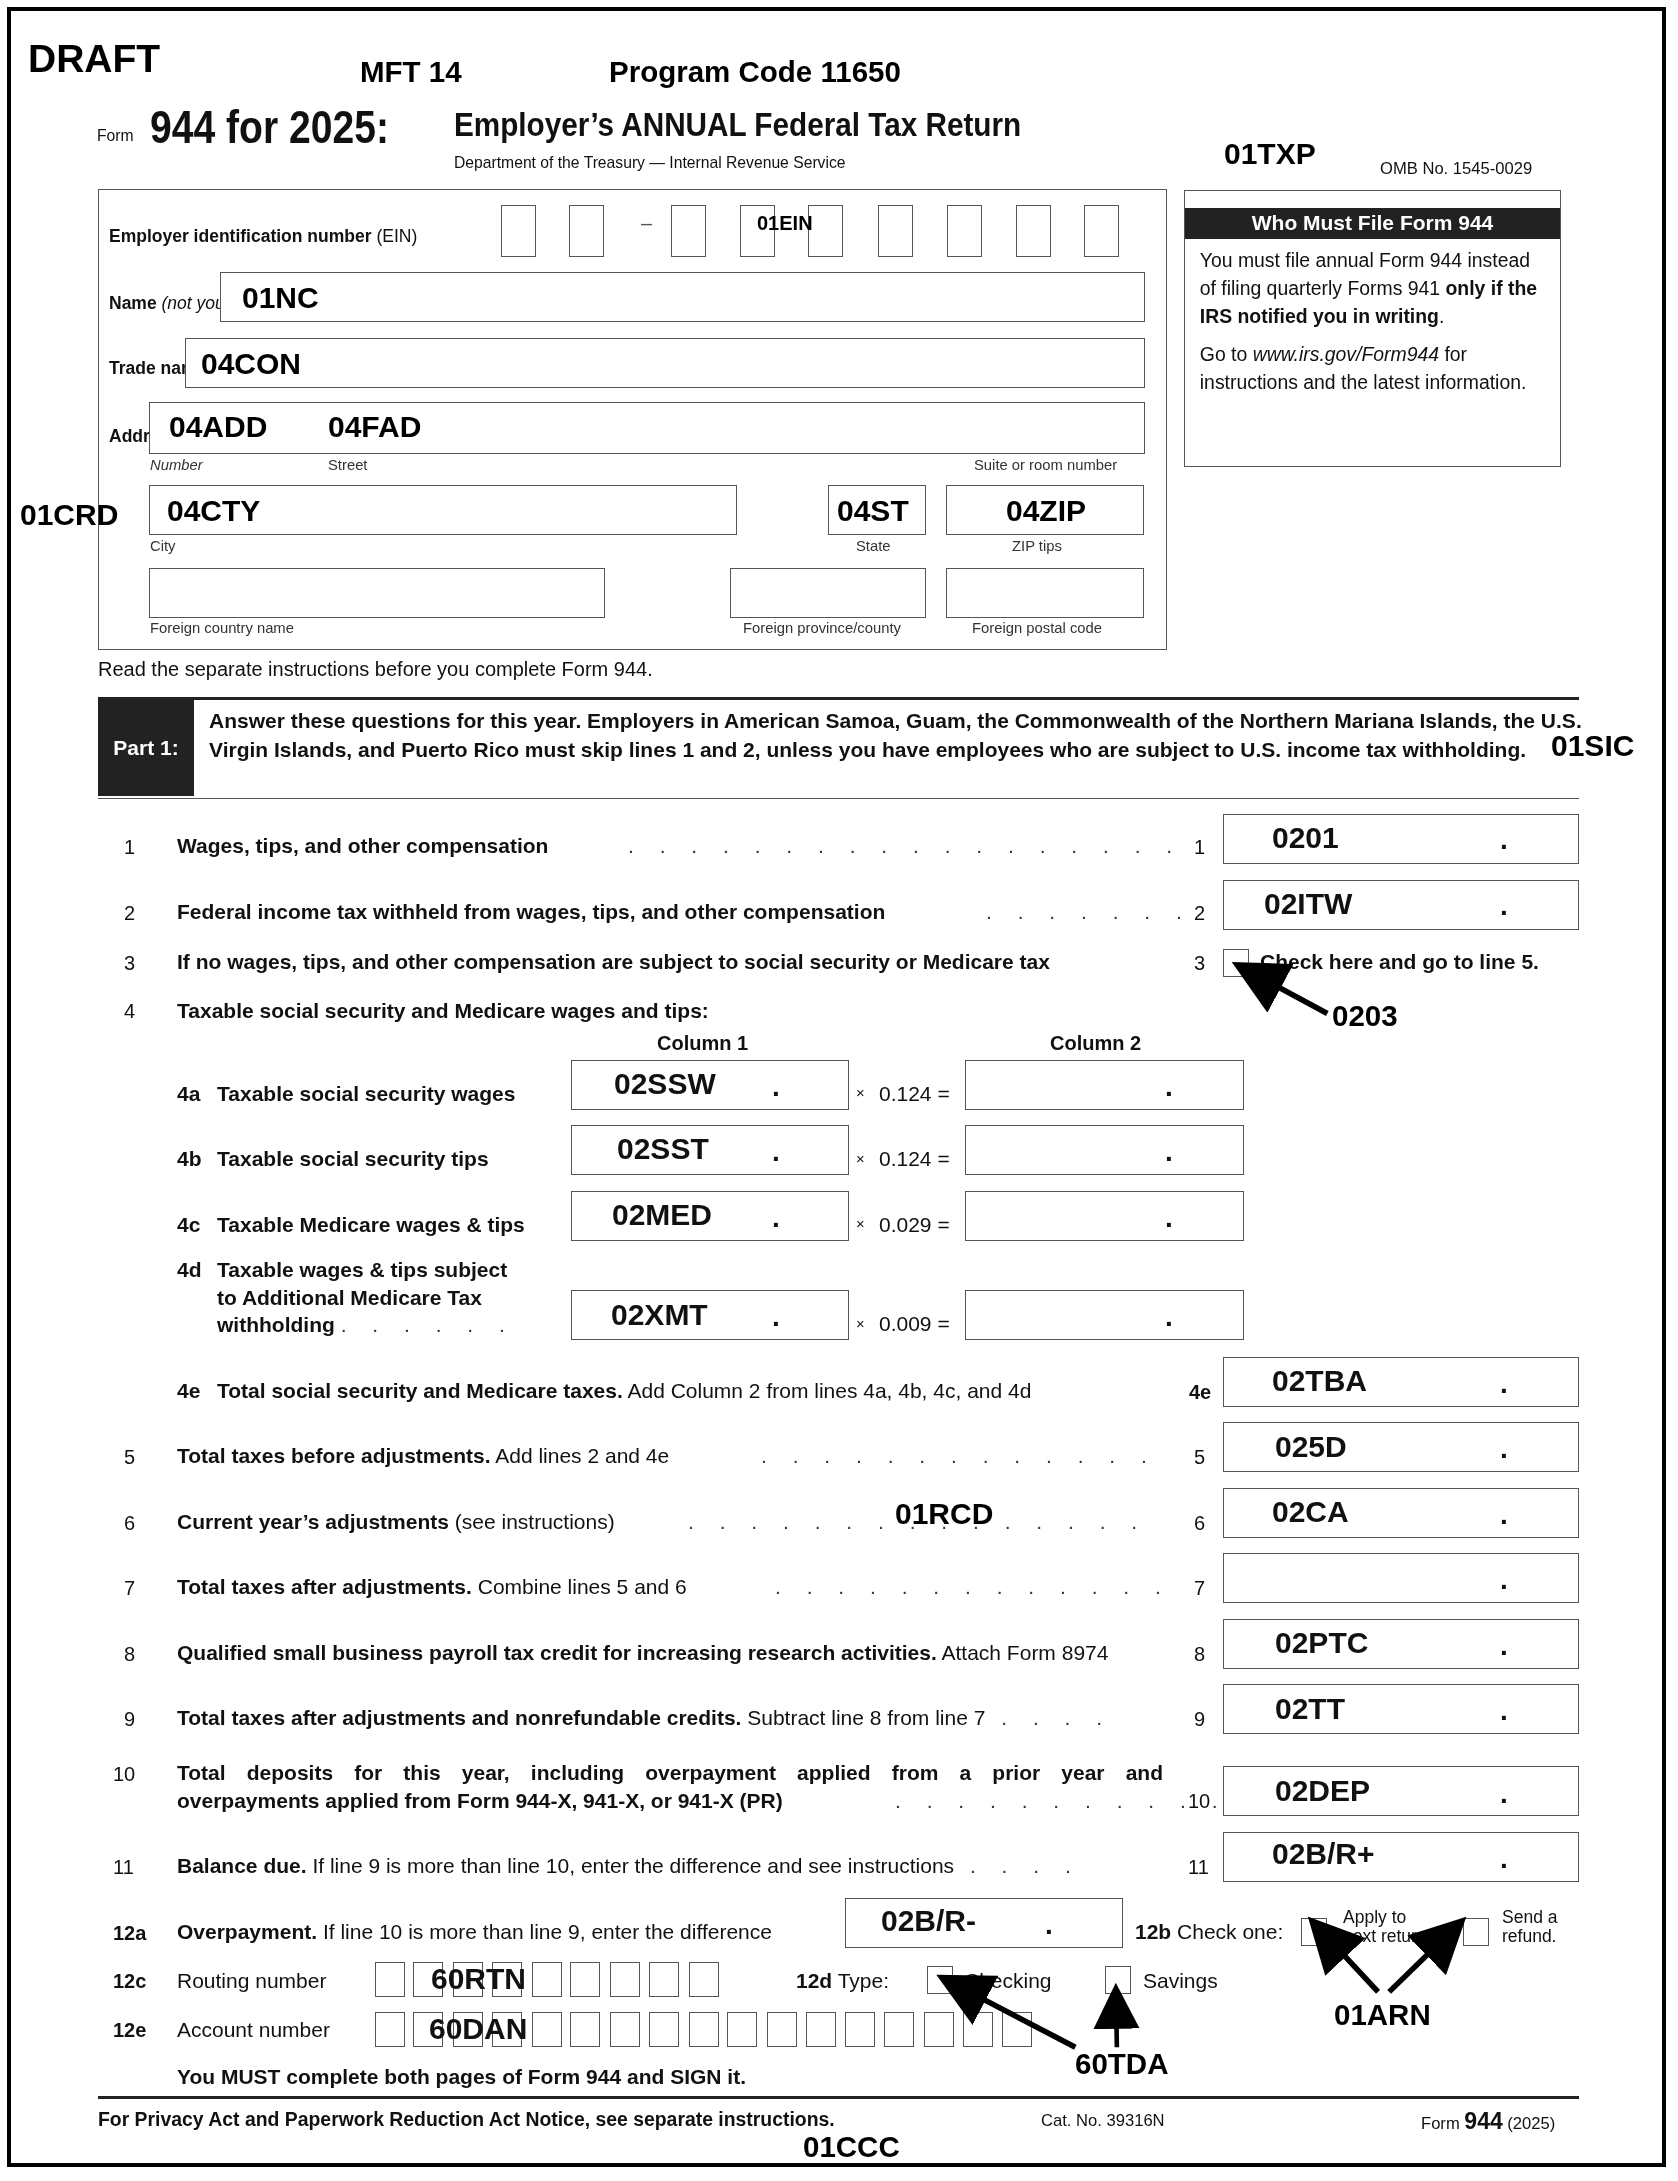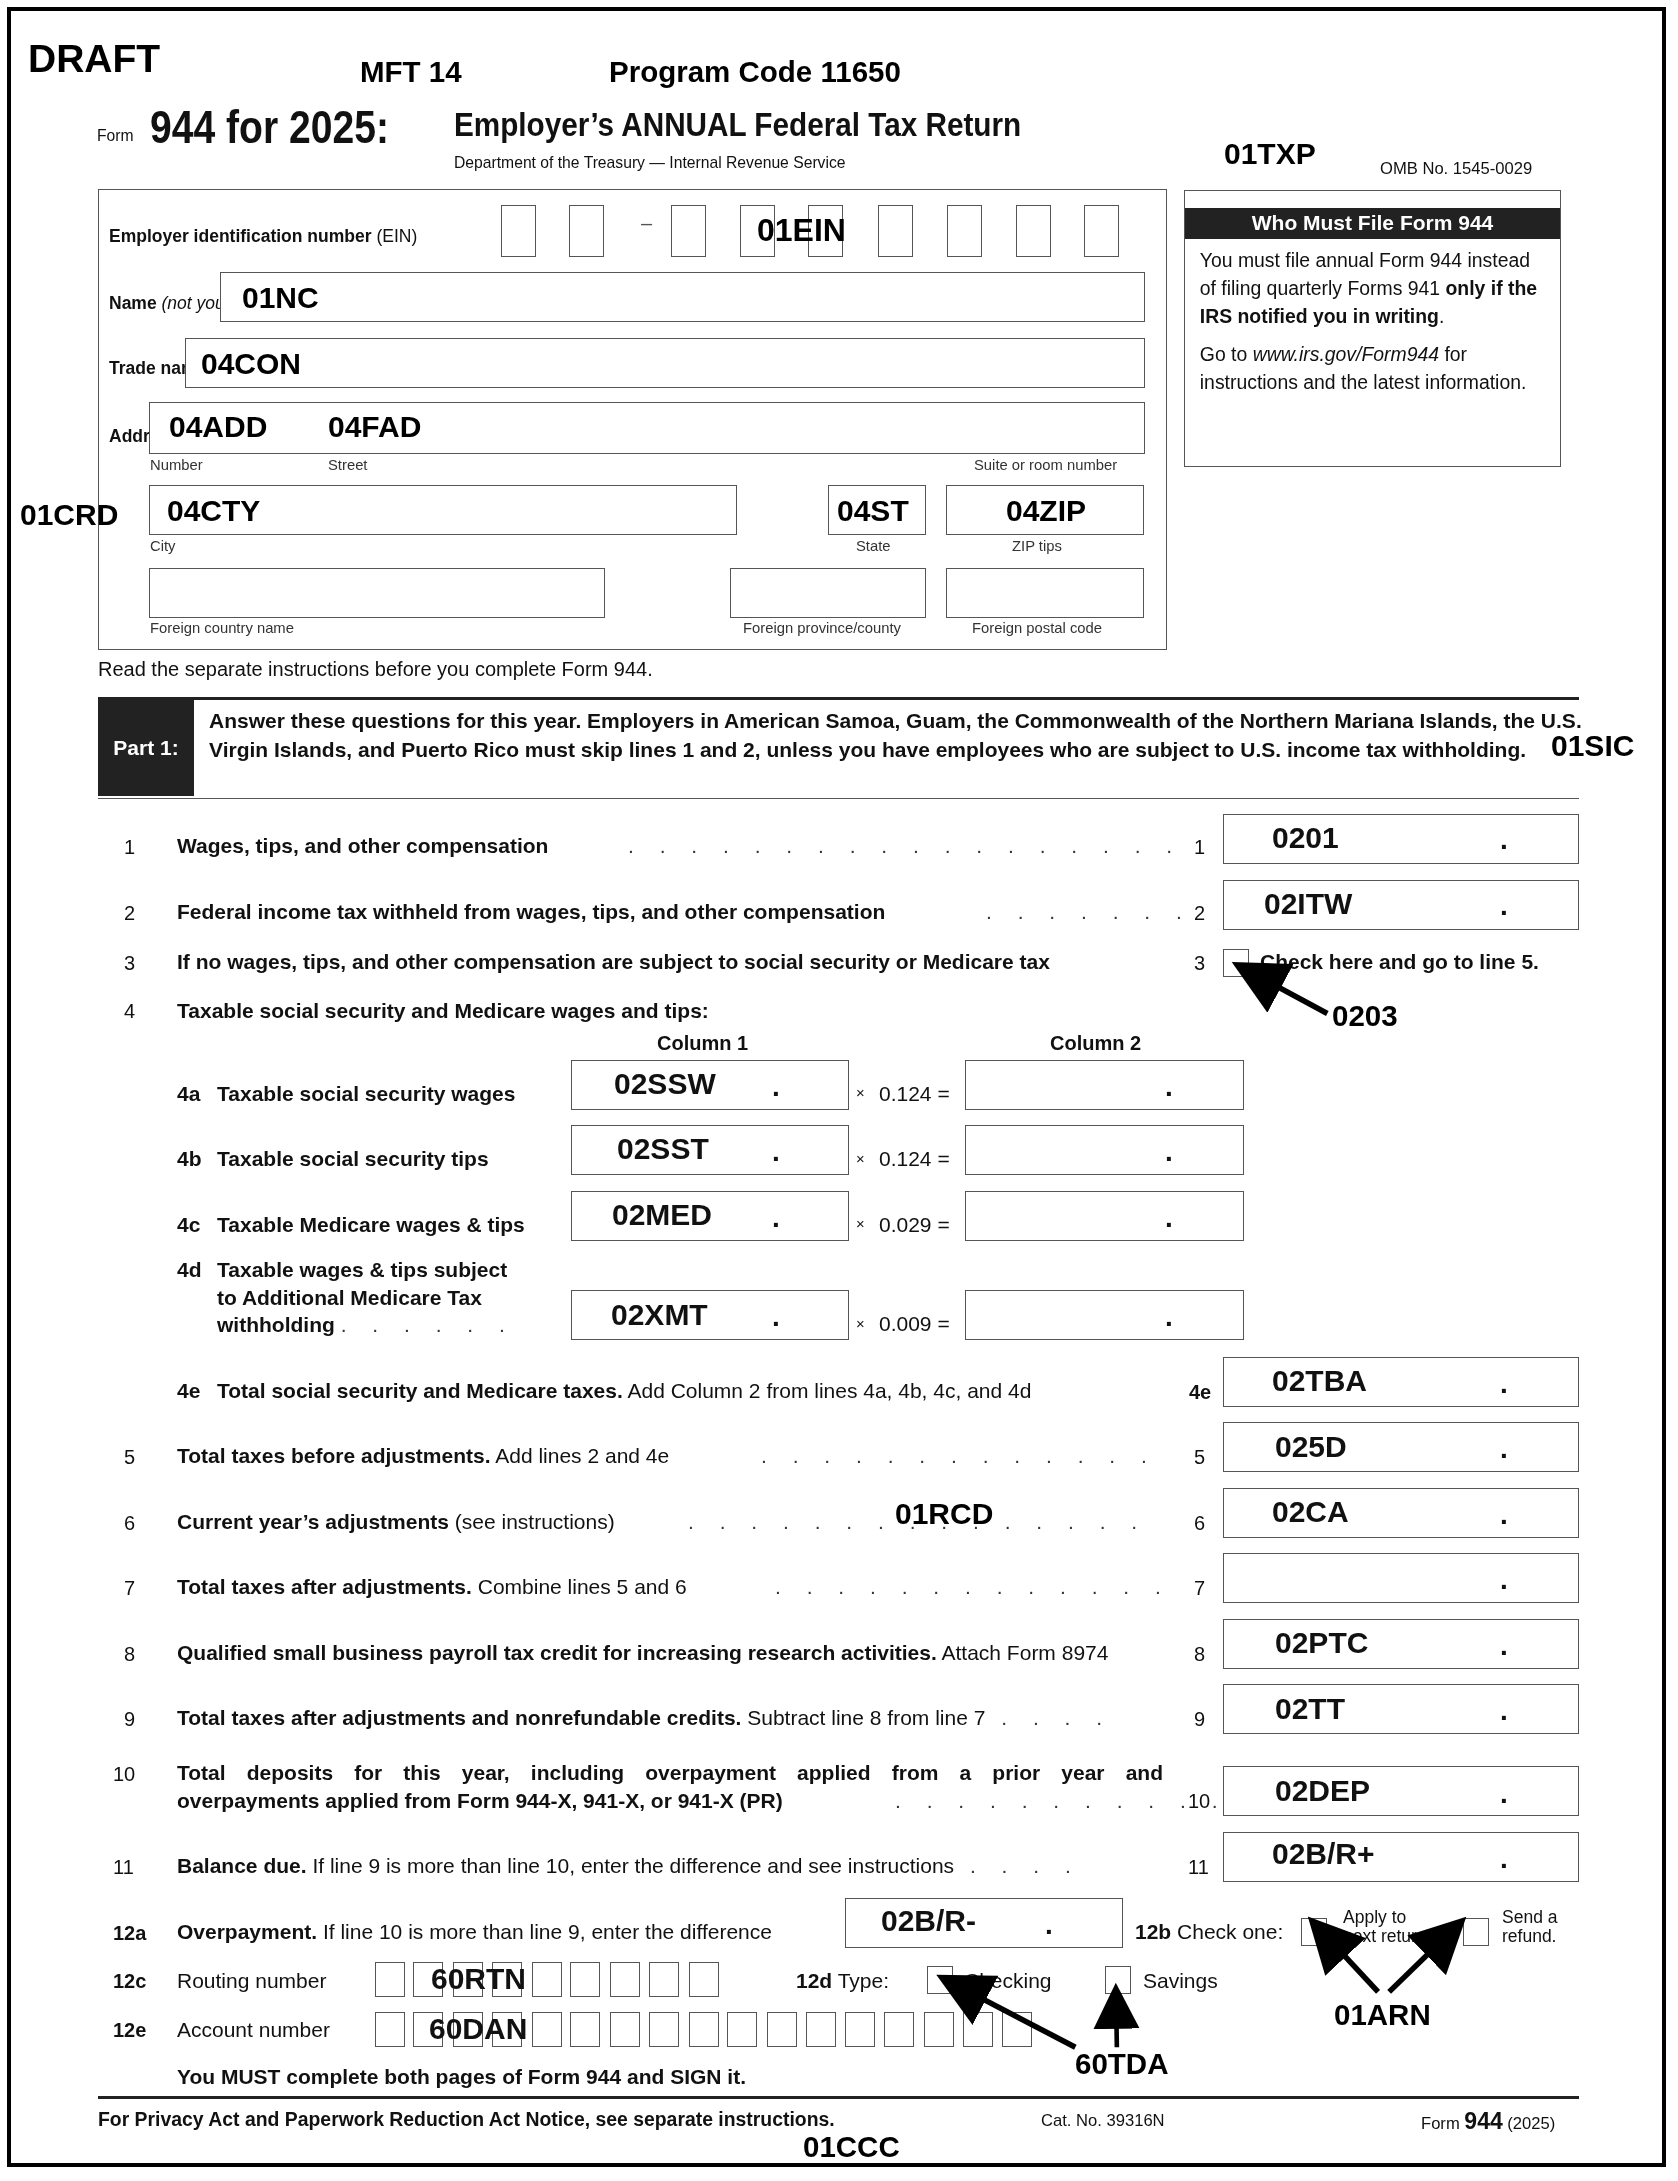--- a/index.html
+++ b/index.html
@@ -39,35 +39,35 @@
 <div class="box" style="left:501px;top:205px;width:35px;height:52px;"></div>
 <div class="box" style="left:569px;top:205px;width:35px;height:52px;"></div>
 <div class="abs" style="left:641px;top:212px;font-size:20px;color:#555;">–</div>
 <div class="box" style="left:671px;top:205px;width:35px;height:52px;"></div>
 <div class="box" style="left:740px;top:205px;width:35px;height:52px;"></div>
 <div class="box" style="left:808px;top:205px;width:35px;height:52px;"></div>
 <div class="box" style="left:878px;top:205px;width:35px;height:52px;"></div>
 <div class="box" style="left:947px;top:205px;width:35px;height:52px;"></div>
 <div class="box" style="left:1016px;top:205px;width:35px;height:52px;"></div>
 <div class="box" style="left:1084px;top:205px;width:35px;height:52px;"></div>
-<div class="abs code" style="left:757px;top:212px;font-size:32px;">01EIN</div>
+<div class="abs code" style="left:757px;top:212px;font-size:20px;">01EIN</div>
 
 <div class="abs" style="left:109px;top:293px;font-size:17.5px;"><span class="b">Name</span> <i>(not your trade name)</i></div>
 <div class="box" style="left:220px;top:272px;width:925px;height:50px;"></div>
 <div class="abs code" style="left:242px;top:281px;font-size:30px;">01NC</div>
 
 <div class="abs" style="left:109px;top:358px;font-size:17.5px;"><span class="b">Trade name</span> <i>(if any)</i></div>
 <div class="box" style="left:185px;top:338px;width:960px;height:50px;"></div>
 <div class="abs code" style="left:201px;top:347px;font-size:30px;">04CON</div>
 
 <div class="abs b" style="left:109px;top:426px;font-size:17.5px;">Address</div>
 <div class="box" style="left:149px;top:402px;width:996px;height:52px;"></div>
 <div class="abs code" style="left:169px;top:410px;font-size:30px;">04ADD</div>
 <div class="abs code" style="left:328px;top:410px;font-size:30px;">04FAD</div>
-<div class="abs small" style="left:150px;top:457px;">Number</div>
+<div class="abs small" style="left:150px;top:457px;font-style:italic;">Number</div>
 <div class="abs small" style="left:328px;top:457px;">Street</div>
 <div class="abs small" style="left:974px;top:457px;">Suite or room number</div>
 
 <div class="abs code" style="left:20px;top:498px;font-size:30px;">01CRD</div>
 <div class="box" style="left:149px;top:485px;width:588px;height:50px;"></div>
 <div class="abs code" style="left:167px;top:494px;font-size:30px;">04CTY</div>
 <div class="box" style="left:828px;top:485px;width:98px;height:50px;"></div>
 <div class="abs code" style="left:837px;top:494px;font-size:30px;">04ST</div>
 <div class="box" style="left:946px;top:485px;width:198px;height:50px;"></div>
 <div class="abs code" style="left:1006px;top:494px;font-size:30px;">04ZIP</div>

